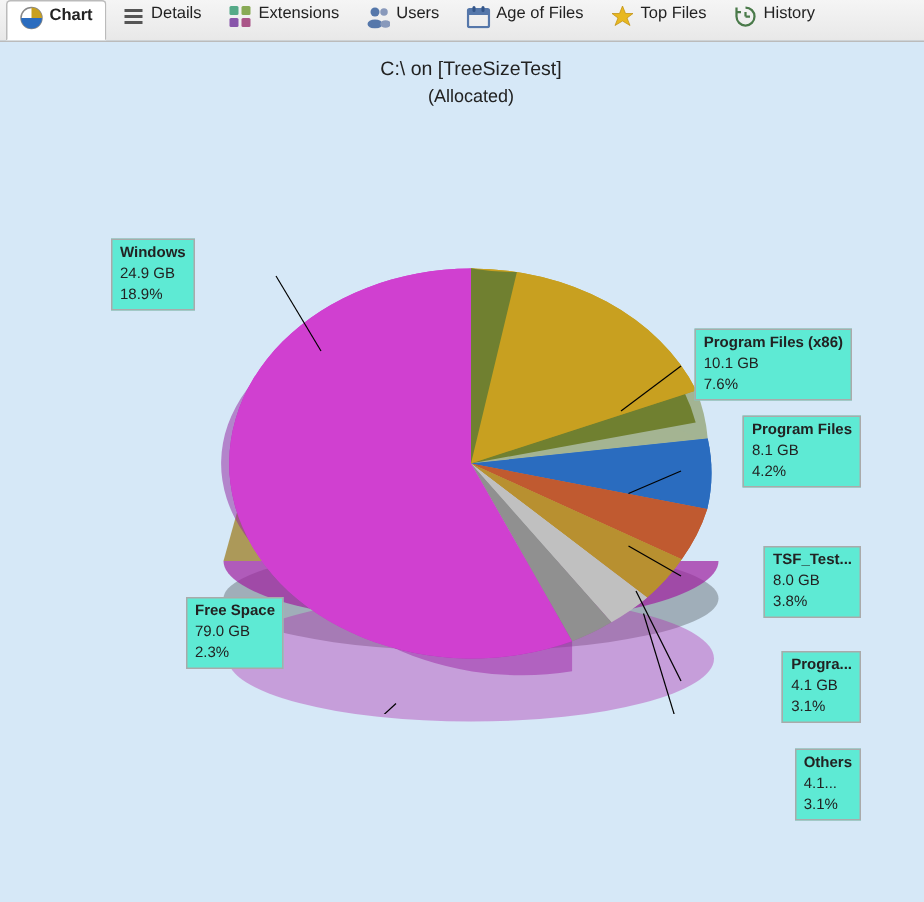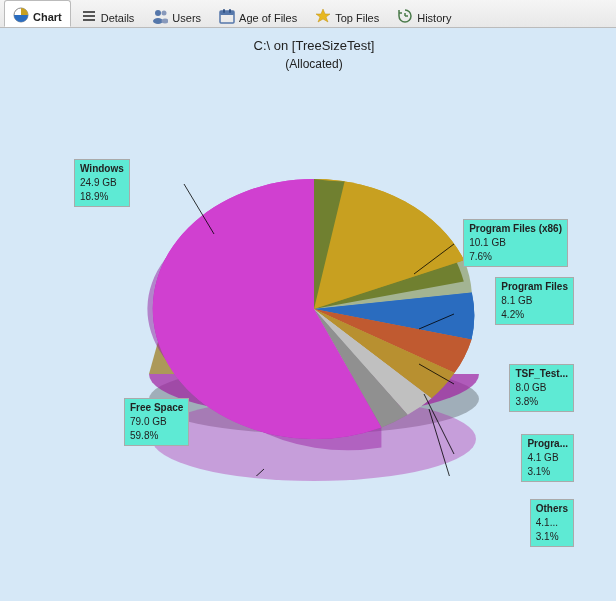--- a/index.html
+++ b/index.html
@@ -15,21 +15,21 @@
       display: flex;
       align-items: center;
       background: linear-gradient(to bottom, #f5f5f5, #e8e8e8);
       border-bottom: 1px solid #bbb;
       height: 28px;
       padding: 0 4px;
       gap: 2px;
     }
     .tab {
       display: flex;
-      align-items: flex-end;
+      align-items: flex-start;
       gap: 4px;
       padding: 3px 8px;
       font-size: 11px;
       cursor: pointer;
       border-radius: 3px 3px 0 0;
       color: #222;
       height: 100%;
     }
     .tab.active {
       background: #fff;
@@ -100,20 +100,29 @@
     </svg>
     <span>Chart</span>
   </div>
   <div class="tab">
     <svg class="tab-icon" viewBox="0 0 16 16">
       <rect x="2" y="3" width="12" height="2" fill="#555"></rect>
       <rect x="2" y="7" width="12" height="2" fill="#555"></rect>
       <rect x="2" y="11" width="12" height="2" fill="#555"></rect>
     </svg>
     <span>Details</span>
+  </div>
+  <div class="tab">
+    <svg class="tab-icon" viewBox="0 0 16 16">
+      <rect x="1" y="1" width="6" height="6" rx="1" fill="#5a8"></rect>
+      <rect x="9" y="1" width="6" height="6" rx="1" fill="#8a5"></rect>
+      <rect x="1" y="9" width="6" height="6" rx="1" fill="#85a"></rect>
+      <rect x="9" y="9" width="6" height="6" rx="1" fill="#a58"></rect>
+    </svg>
+    <span>Extensions</span>
   </div>
   <div class="tab">
     <svg class="tab-icon" viewBox="0 0 16 16">
       <circle cx="6" cy="5" r="3" fill="#5577aa"></circle>
       <ellipse cx="6" cy="13" rx="5" ry="3" fill="#5577aa"></ellipse>
       <circle cx="12" cy="5" r="2.5" fill="#8899bb"></circle>
       <ellipse cx="13" cy="13" rx="3.5" ry="2.5" fill="#8899bb"></ellipse>
     </svg>
     <span>Users</span>
   </div>
@@ -225,21 +234,21 @@
 
     <div class="label-box" style="right: 10px; top: 420px;">
       <div class="name">Others</div>
       <div>4.1...</div>
       <div>3.1%</div>
     </div>
 
     <div class="label-box" style="left: 80px; bottom: 30px;">
       <div class="name">Free Space</div>
       <div>79.0 GB</div>
-      <div>59.8%</div>
+      <div>2.3%</div>
     </div>
 
     <svg style="position:absolute;left:0;top:0;width:100%;height:100%;pointer-events:none;">
 
       <line x1="140" y1="105" x2="170" y2="155" stroke="#000" stroke-width="0.8"></line>
 
       <line x1="410" y1="165" x2="370" y2="195" stroke="#000" stroke-width="0.8"></line>
 
       <line x1="410" y1="235" x2="375" y2="250" stroke="#000" stroke-width="0.8"></line>
 

